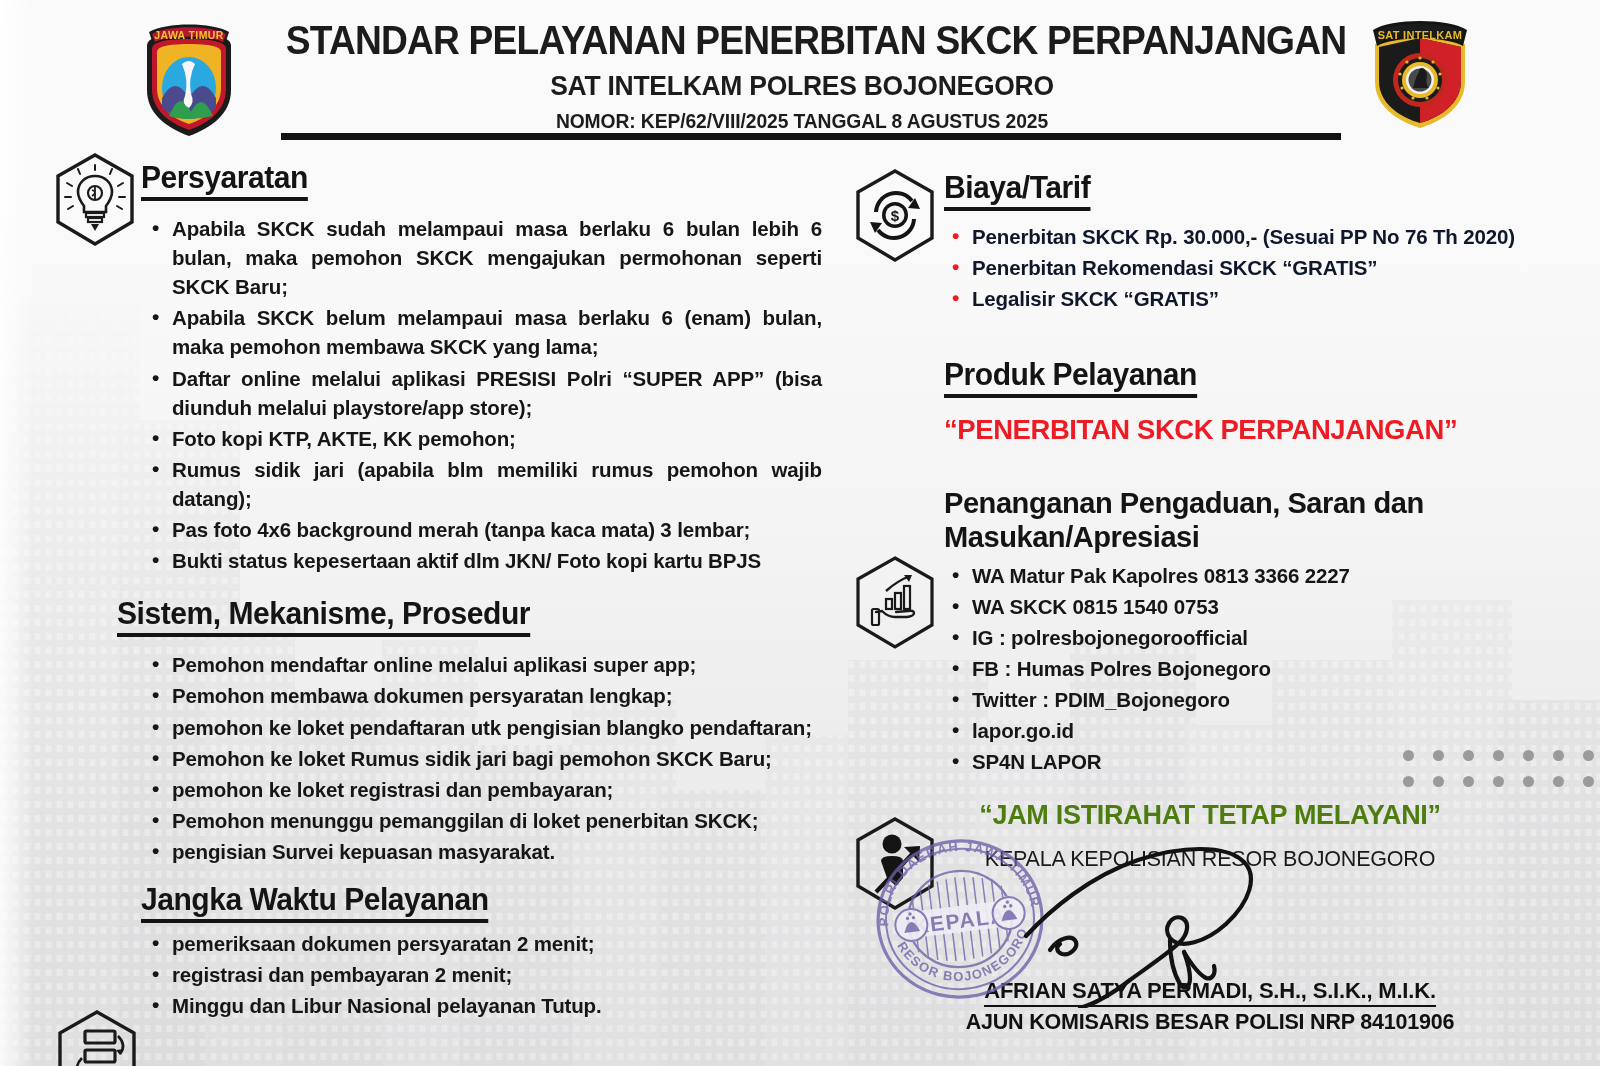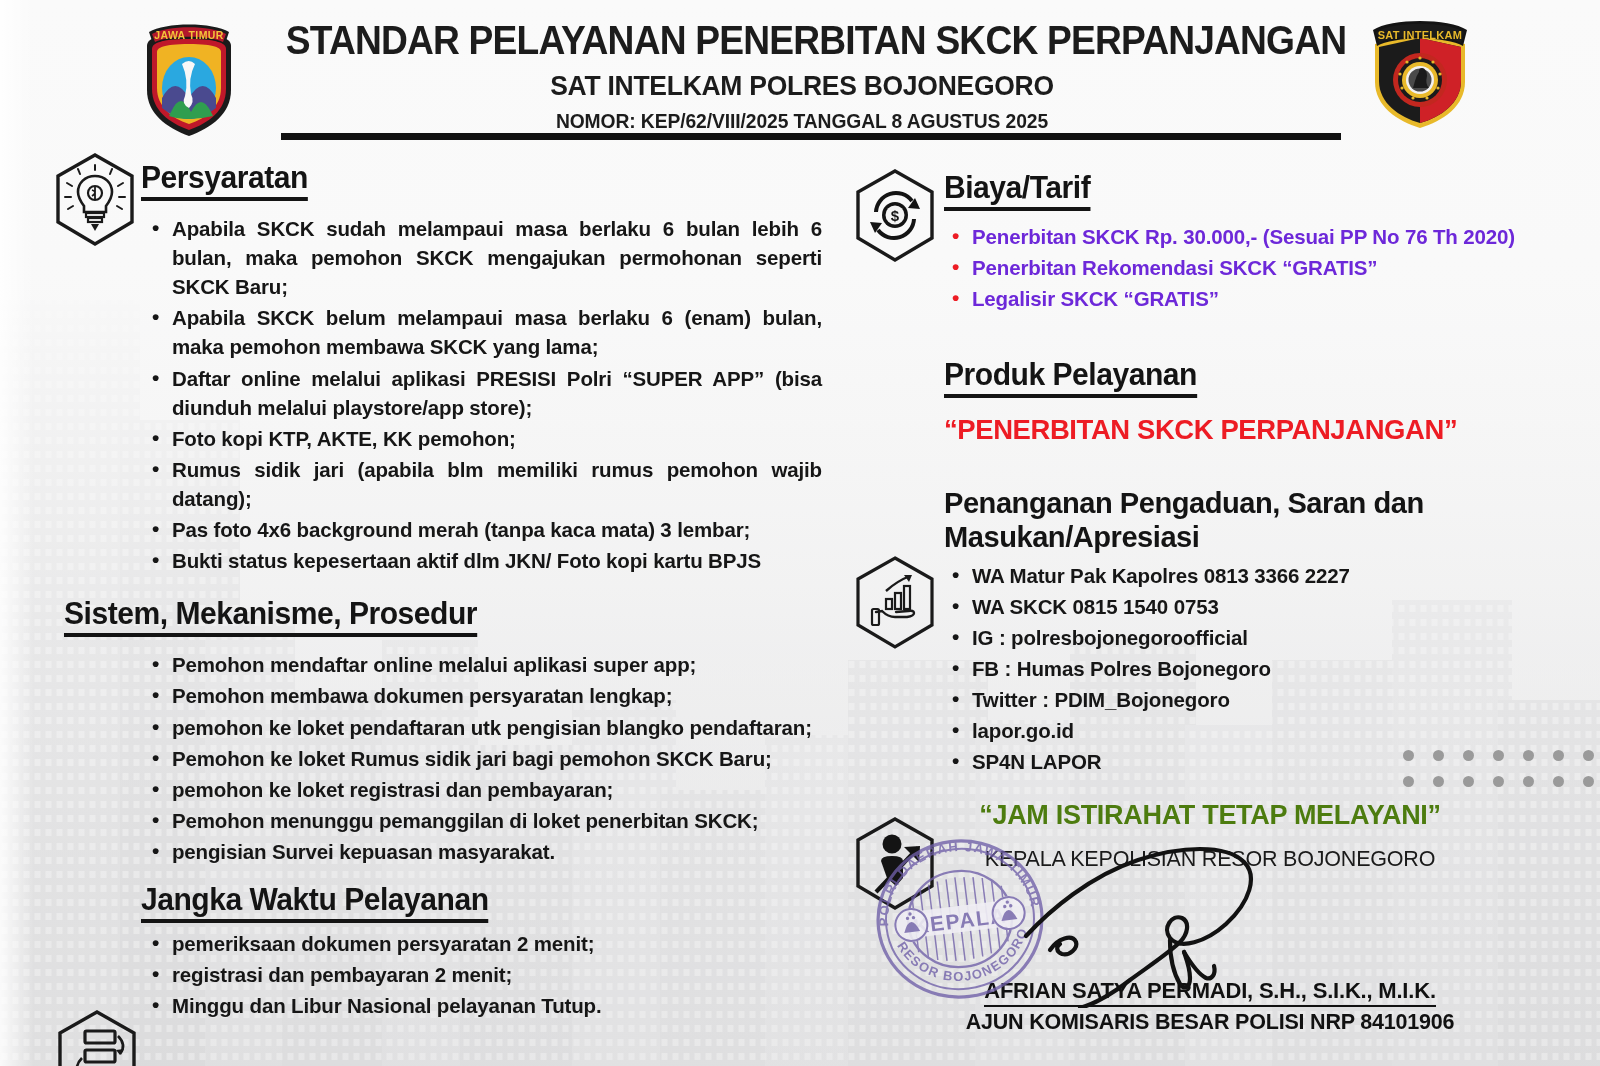--- a/index.html
+++ b/index.html
@@ -76,21 +76,21 @@
     color:#161616; margin-bottom:2px;
     letter-spacing:-0.15px;
   }
   ul.bullets li::before {
     content:"\2022"; position:absolute; left:4px; top:-1px;
     font-size:21px; color:#161616;
   }
   ul.justify li { text-align:justify; }
   ul.justify li:last-child { text-align:left; }
 
-  ul.bullets.red li { color:#6d28d9; }
+  ul.bullets.red li { color:#0f172a; }
   ul.bullets.red li::before { color:#ED1C24; }
 
   .product-value {
     color:#ED1C24; font-weight:bold; font-size:28px;
     letter-spacing:-0.4px; margin-top:16px;
     transform:scaleX(0.98); transform-origin:left;
   }
 
   .slogan {
     color:#4d7c0f; font-weight:bold; font-size:27px;
@@ -273,21 +273,21 @@
       <svg class="sec-icon" style="left:54px; top:413px;" viewBox="0 0 86 96">
         <path d="M43 3 L80 24 L80 70 L43 92 L6 70 L6 24 Z" fill="none" stroke="#1a1a1a" stroke-width="3.4"></path>
         <rect x="31" y="22" width="30" height="12" rx="1.5" fill="none" stroke="#1a1a1a" stroke-width="3.2"></rect>
         <rect x="31" y="41" width="30" height="12" rx="1.5" fill="none" stroke="#1a1a1a" stroke-width="3.2"></rect>
         <rect x="31" y="60" width="30" height="12" rx="1.5" fill="none" stroke="#1a1a1a" stroke-width="3.2"></rect>
         <path d="M64 27 Q73 36 66 45" fill="none" stroke="#1a1a1a" stroke-width="2.6"></path>
         <path d="M66 46 L62 41 L70 40 Z" fill="#1a1a1a"></path>
         <path d="M28 49 Q19 58 26 67" fill="none" stroke="#1a1a1a" stroke-width="2.6"></path>
         <path d="M26 68 L22 62 L30 62 Z" fill="#1a1a1a"></path>
       </svg>
-      <div style="padding-left:64px;">
+      <div style="padding-left:117px;">
         <div class="sec-head">Sistem, Mekanisme, Prosedur</div>
       </div>
       <ul class="bullets justify" style="margin:13px 18px 0 148px;">
         <li>Pemohon mendaftar online melalui aplikasi super app;</li>
         <li>Pemohon membawa dokumen persyaratan lengkap;</li>
         <li>pemohon ke loket pendaftaran utk pengisian blangko pendaftaran;</li>
         <li>Pemohon ke loket Rumus sidik jari bagi pemohon SKCK Baru;</li>
         <li>pemohon ke loket registrasi dan pembayaran;</li>
         <li>Pemohon menunggu pemanggilan di loket penerbitan SKCK;</li>
         <li>pengisian Survei kepuasan masyarakat.</li>

